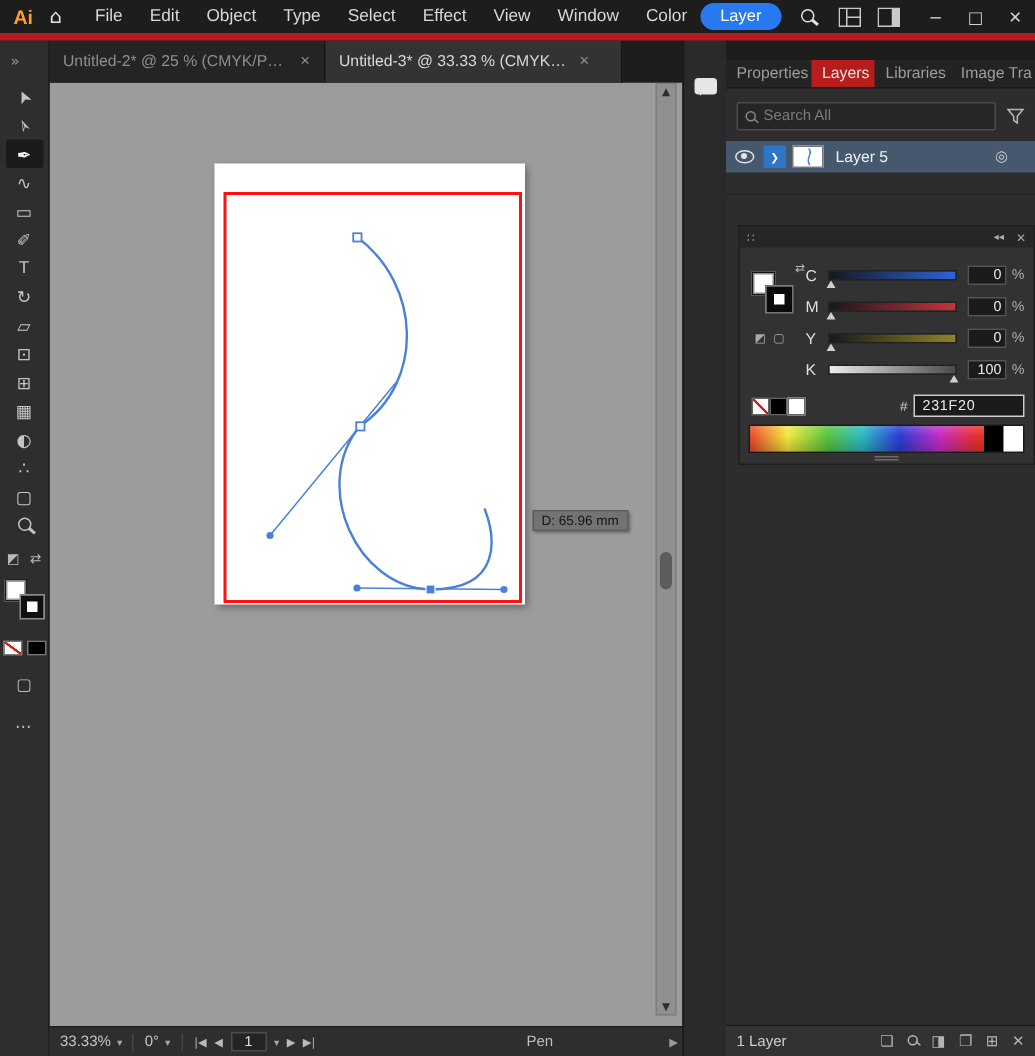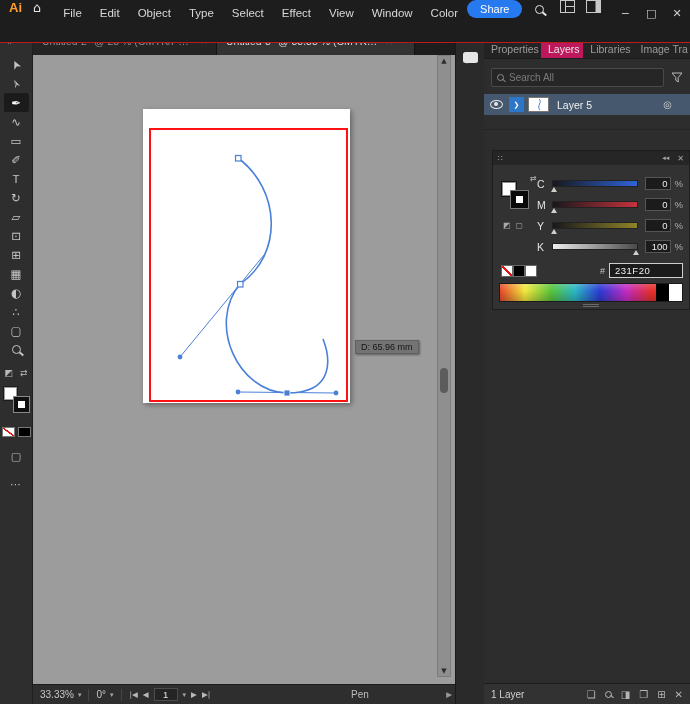--- a/index.html
+++ b/index.html
@@ -1,21 +1,21 @@
 <!DOCTYPE html>
 <html><head>
 <meta charset="utf-8">
 <style>
   *{margin:0;padding:0;box-sizing:border-box}
   body{background:#111;font-family:"Liberation Sans",sans-serif}
   #app{position:relative;width:690px;height:704px;background:#1e1e1e;color:#d6d6d6;overflow:hidden}
   .icon{font-family:"DejaVu Sans",sans-serif}
 
   
-  .menubar{position:absolute;top:0;left:0;width:690px;height:43px;background:#1d1d1d;border-bottom:1px solid #b91c1c;display:flex;align-items:flex-start;z-index:6}
+  .menubar{position:absolute;top:0;left:0;width:690px;height:27px;background:#1d1d1d;border-bottom:5px solid #b91c1c;display:flex;align-items:center;z-index:6}
   .ai-logo{color:#ff9e2c;font-weight:700;font-size:13px;margin:0 11px 0 9px}
   .home{color:#e4e4e4;font-size:13px;margin-right:13px}
   .menu-item{font-size:11.5px;color:#d8d8d8;padding:0 9px;line-height:27px}
   .mb-spacer{flex:1}
   .share{background:#2779f0;color:#fff;font-size:11px;padding:3px 13px;border-radius:10px;margin-right:13px}
   .mb-mag{color:#e2e2e2;margin-right:16px}
   .layout-icn{margin-right:11px;display:flex}
   .winctl{width:27px;text-align:center;color:#cfcfcf;font-size:11px;line-height:27px}
 
   
@@ -71,21 +71,21 @@
   
   .dock{position:absolute;left:455px;top:27px;width:29px;height:677px;background:#2a2a2a;border-left:1px solid #191919;z-index:5}
   .bubble{position:absolute;left:7px;top:25px;width:15px;height:11px;background:#e6e6e6;border-radius:2.5px}
   .bubble::after{content:"";position:absolute;left:2px;bottom:-5px;border:4px solid transparent;border-top:5px solid #e6e6e6;border-left-width:2px;border-right-width:2px}
 
   
   .panel{position:absolute;left:484px;top:27px;width:206px;height:677px;background:#2d2d2d;z-index:5}
   .panel-topstrip{height:13px;background:#1d1d1d}
   .panel-tabs{height:19px;background:#232323;display:flex;align-items:center;font-size:10.5px;color:#9c9c9c;border-bottom:1px solid #1b1b1b}
   .ptab{padding:3px 7px;white-space:nowrap;overflow:hidden}
-  .ptab.active{background:#be185d;color:#e6e6e6}
+  .ptab.active{background:#b91c1c;color:#e6e6e6}
   .search-row{display:flex;align-items:center;margin:9px 7px 0}
   .search-box{flex:1;height:19px;border:1px solid #4a4a4a;border-radius:2px;background:#262626;display:flex;align-items:center;gap:5px;padding:0 5px;color:#8a8a8a}
   .search-box input{flex:1;background:transparent;border:0;outline:0;color:#bdbdbd;font-size:10px;font-family:inherit;min-width:0}
   .search-box input::placeholder{color:#7b7b7b}
   .funnel{margin-left:7px;display:flex}
   .layer-row{margin-top:7px;height:21px;background:#45586d;display:flex;align-items:center}
   .eye-cell{width:25px;display:flex;justify-content:center}
   .eye{width:13px;height:9px;border:1px solid #e6e6e6;border-radius:50%;position:relative}
   .eye::after{content:"";position:absolute;left:3.2px;top:1.4px;width:4px;height:4px;border-radius:50%;background:#e6e6e6}
   .exp{width:15px;height:15px;background:#2d76c8;color:#fff;font-size:7px;display:flex;align-items:center;justify-content:center;margin-right:4px}
@@ -161,21 +161,21 @@
     <span class="menu-item">File</span>
     <span class="menu-item">Edit</span>
     <span class="menu-item">Object</span>
     <span class="menu-item">Type</span>
     <span class="menu-item">Select</span>
     <span class="menu-item">Effect</span>
     <span class="menu-item">View</span>
     <span class="menu-item">Window</span>
     <span class="menu-item">Color</span>
     <span class="mb-spacer"></span>
-    <span class="share">Share</span>
+    <span class="share">Layer</span>
     <span class="mb-mag"><span class="mag"></span></span>
     <span class="layout-icn">
       <svg width="15" height="13">
           <rect x="0.5" y="0.5" width="14" height="12" fill="none" stroke="#c9c9c9"></rect>
           <line x1="5.5" y1="0.5" x2="5.5" y2="12.5" stroke="#c9c9c9"></line>
           <line x1="5.5" y1="6.5" x2="14.5" y2="6.5" stroke="#c9c9c9"></line>
         </svg>
     </span>
     <span class="layout-icn">
       <svg width="15" height="13">

